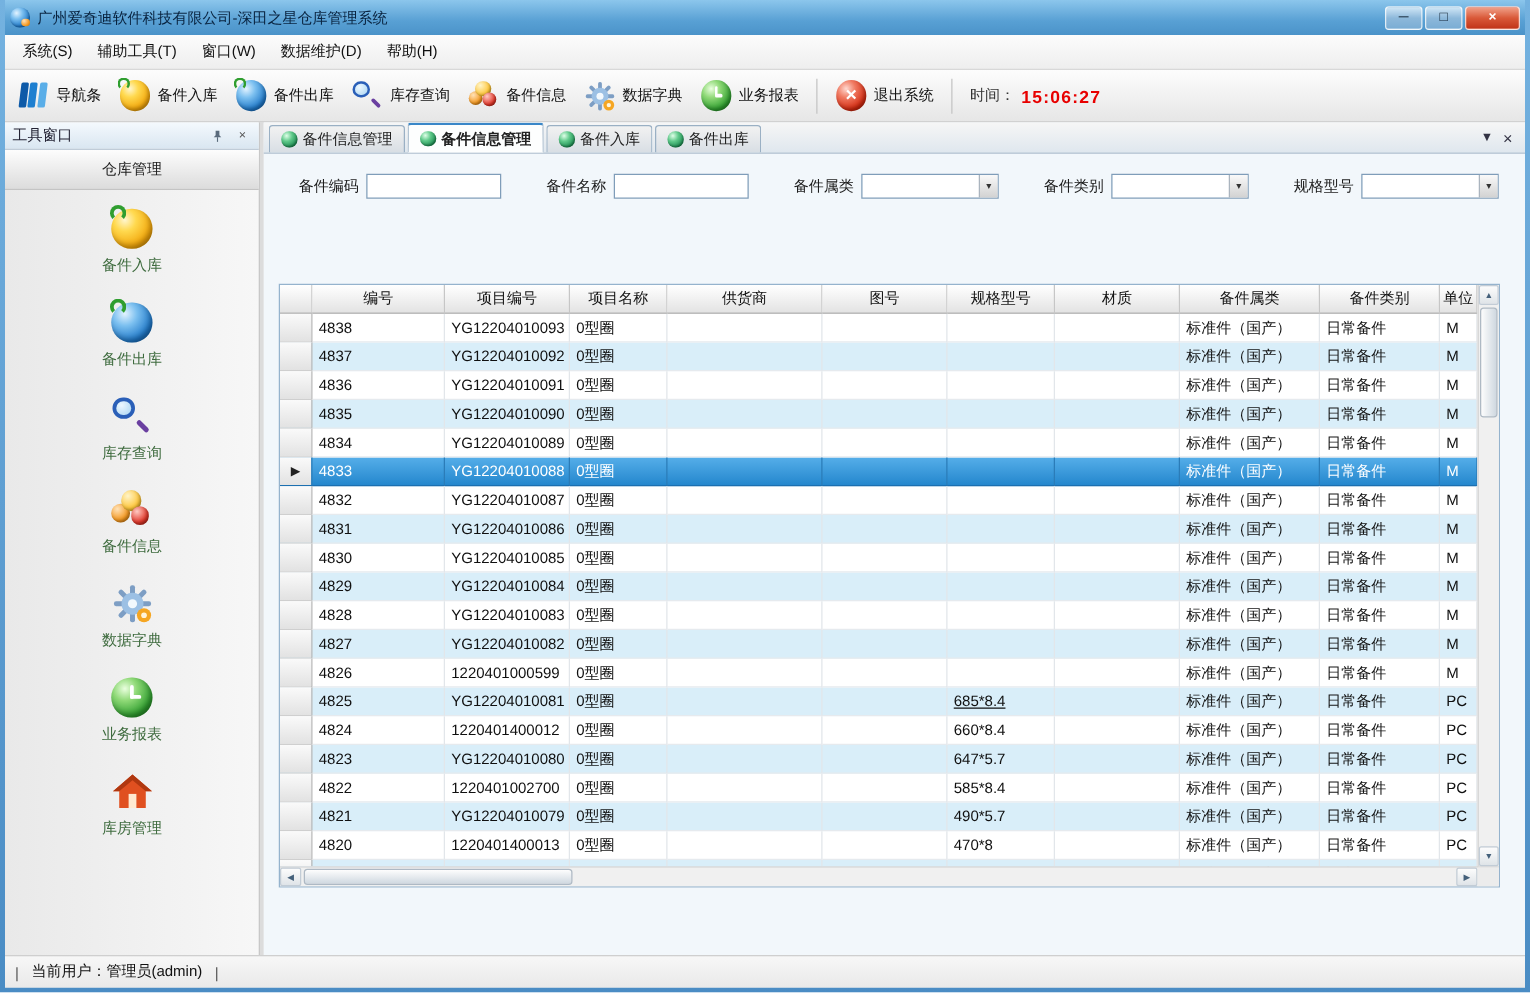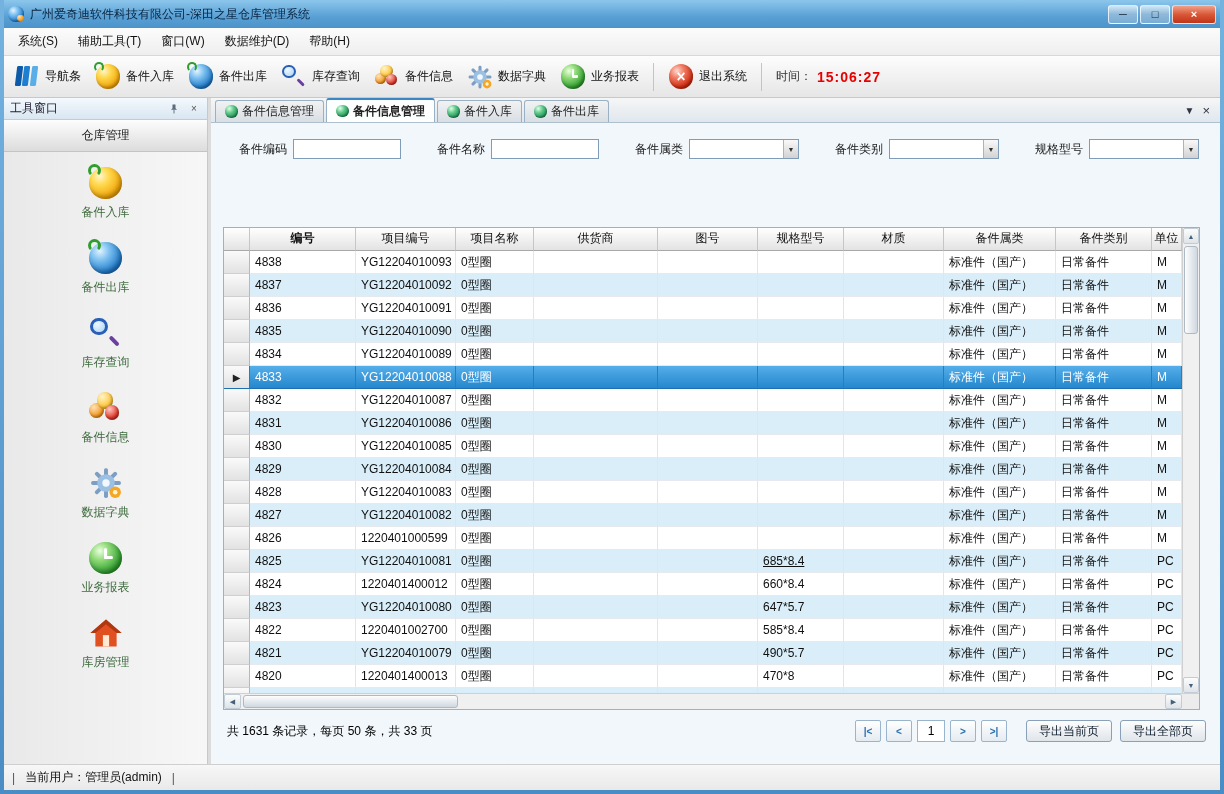--- a/index.html
+++ b/index.html
@@ -461,21 +461,21 @@
                 <div class="btn">新建</div>
               </div>
             </div>
           </div>
 
           <div class="grid-wrap">
             <div class="grid-main">
               <div class="grid-cols">
                 <div class="grid-header">
                     <div class="th" style="width: 26px;"></div>
-                    <div class="th" style="width: 106px; font-weight: bold;">编号</div>
+                    <div class="th" style="width: 106px;">编号</div>
                     <div class="th" style="width: 100px;">项目编号</div>
                     <div class="th" style="width: 78px;">项目名称</div>
                     <div class="th" style="width: 124px;">供货商</div>
                     <div class="th" style="width: 100px;">图号</div>
                     <div class="th" style="width: 86px;">规格型号</div>
                     <div class="th" style="width: 100px;">材质</div>
                     <div class="th" style="width: 112px;">备件属类</div>
                     <div class="th" style="width: 96px;">备件类别</div>
                     <div class="th" style="width: 30px;">单位</div>
                   </div>
@@ -755,34 +755,20 @@
                 <div class="sbtn">◀</div>
                 <div class="htrack">
                     <div class="hthumb"></div>
                   </div>
                 <div class="sbtn">▶</div>
               </div>
               <div class="hcorner"></div>
             </div>
           </div>
 
-          <div class="pager">
-            <span class="summary">共 1631 条记录，每页 50 条，共 33 页</span>
-            <div class="nav">
-              <div class="nbtn">|&lt;</div>
-              <div class="nbtn">&lt;</div>
-              <div class="pagebox">1</div>
-              <div class="nbtn">&gt;</div>
-              <div class="nbtn">&gt;|</div>
-              <div class="exports">
-                <div class="btn">导出当前页</div>
-                <div class="btn">导出全部页</div>
-              </div>
-            </div>
-          </div>
 
         </div>
       </div>
     </div>
 
     <div class="statusbar">
       <span class="sb-sep">|</span>
       <span>当前用户：管理员(admin)</span>
       <span class="sb-sep">|</span>
     </div>

